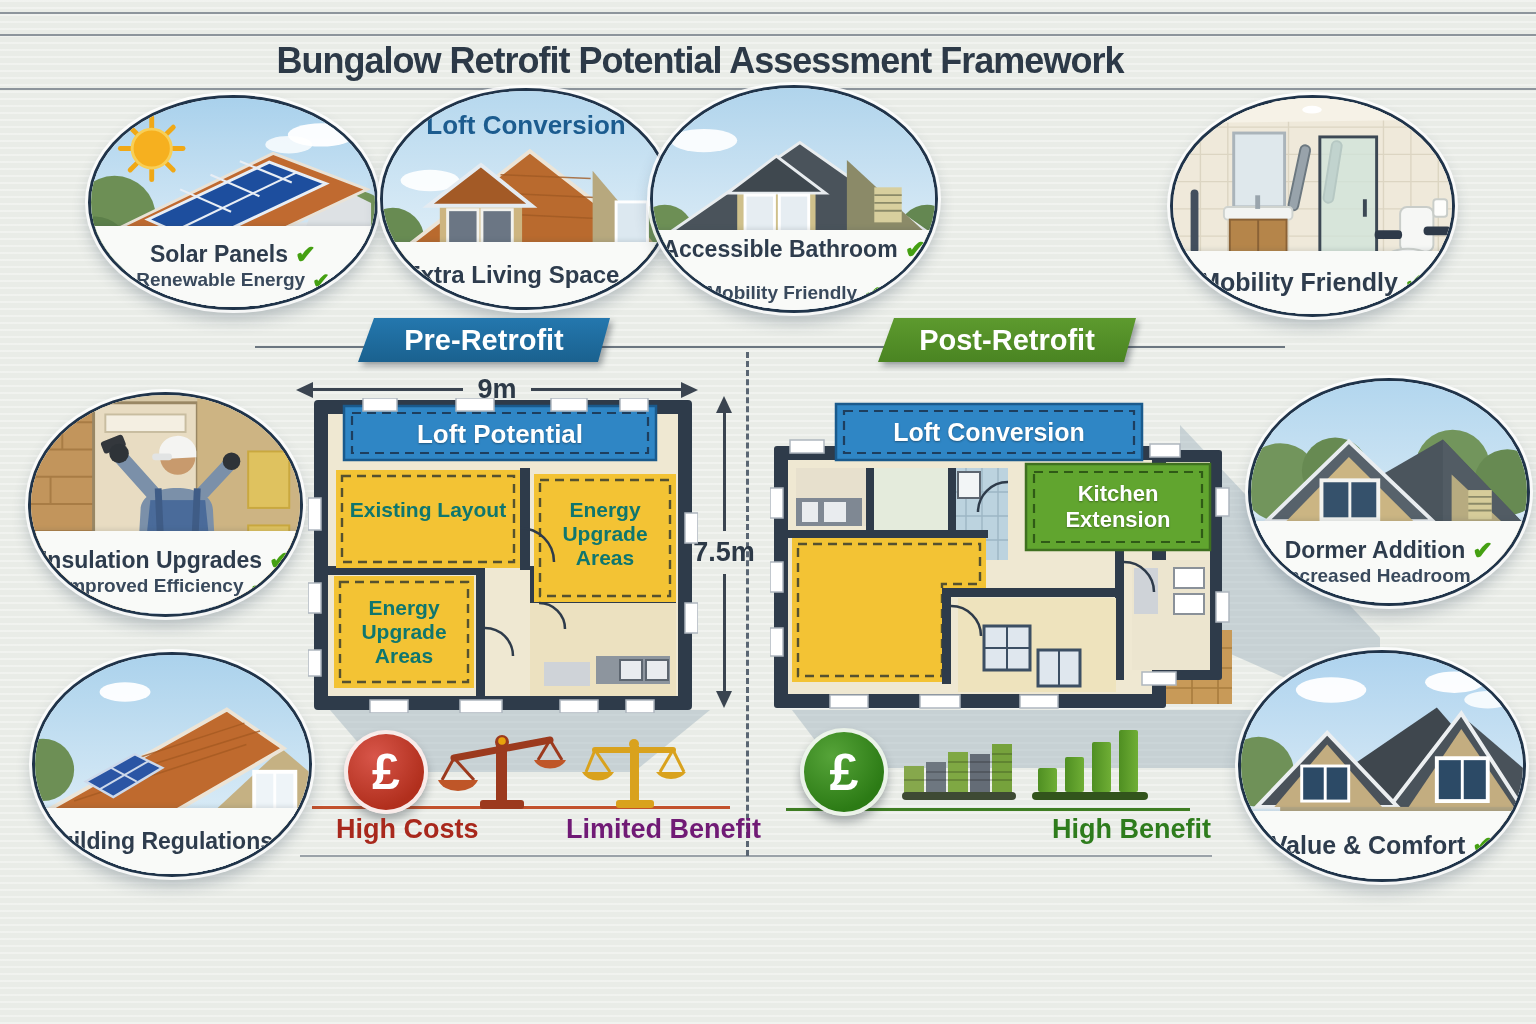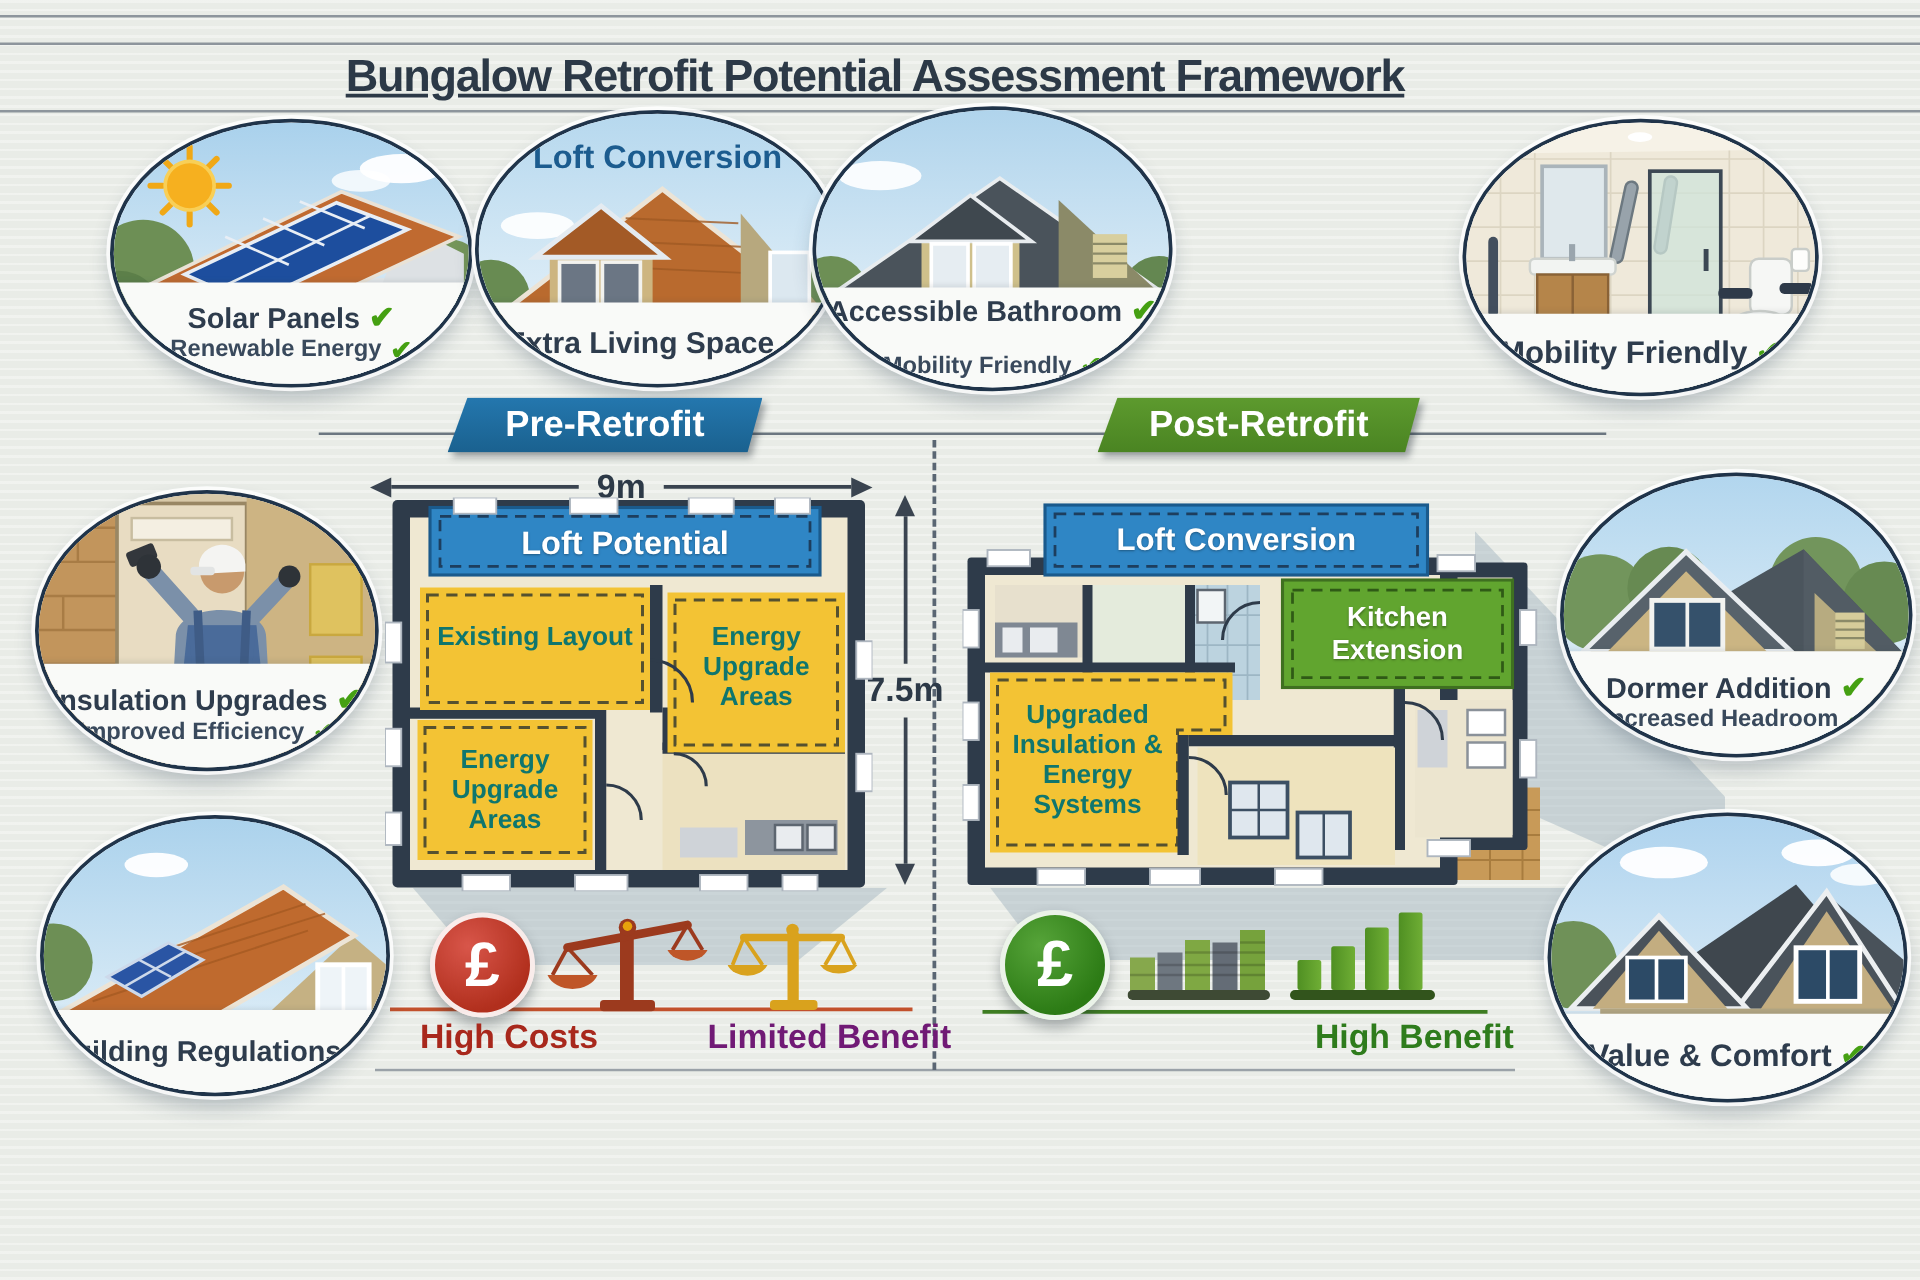--- a/index.html
+++ b/index.html
@@ -2,21 +2,21 @@
 <html><head>
 <meta charset="utf-8">
 <style>
   html,body{margin:0;padding:0;background:#dfe3de;}
   *{box-sizing:border-box;font-family:"Liberation Sans",sans-serif;}
   .page{position:relative;width:1536px;height:1024px;margin:0 auto;background:#e9ece7;overflow:hidden;}
   .page::before{content:'';position:absolute;inset:0;z-index:0;pointer-events:none;
     background:repeating-linear-gradient(0deg,rgba(255,255,255,.35) 0 2px,rgba(0,0,0,0) 2px 7px);}
   .hline{position:absolute;height:2px;background:#8d959c;z-index:1;}
   .page-title{position:absolute;left:270px;top:40px;width:860px;text-align:center;
-    font-size:36px;font-weight:bold;letter-spacing:-1px;color:#2c3947;z-index:2;text-decoration:underline;}
+    font-size:36px;font-weight:bold;letter-spacing:-1px;color:#2c3947;z-index:2;}
   
   .oval{position:absolute;border-radius:50%;border:3px solid #20344a;background:#fff;overflow:hidden;
     z-index:3;box-shadow:0 0 0 3px rgba(255,255,255,.85),0 9px 16px rgba(50,70,90,.30);}
   .oval .scene{position:absolute;inset:0;width:100%;height:100%;}
   .band{position:absolute;left:0;right:0;bottom:0;background:#f9faf8;display:flex;flex-direction:column;
     align-items:center;justify-content:center;gap:1px;box-shadow:0 -2px 4px rgba(60,70,80,.12);}
   .band .row{display:flex;align-items:center;gap:7px;white-space:nowrap;}
   .btitle{font-weight:bold;font-size:23px;color:#2e3c4d;}
   .bsub{font-weight:bold;font-size:19px;color:#39495c;}
   .check{color:#45a012;font-weight:bold;font-size:25px;line-height:1;}
@@ -543,21 +543,20 @@
         <rect x="446" y="96" width="13" height="28"></rect>
           <rect x="446" y="200" width="13" height="30"></rect>
         <rect x="60" y="303" width="38" height="13"></rect>
           <rect x="150" y="303" width="40" height="13"></rect>
           <rect x="250" y="303" width="38" height="13"></rect>
         <rect x="372" y="280" width="34" height="13"></rect>
       </g>
     </svg>
     <div class="plan-label" style="left:66px;top:14px;width:306px;height:52px;font-size:25px;">Loft Conversion</div>
     <div class="plan-label" style="left:276px;top:78px;width:144px;height:74px;font-size:22px;line-height:1.2;">Kitchen Extension</div>
-    <div class="plan-label dark" style="left:22px;top:168px;width:156px;font-size:21px;">Upgraded Insulation &amp; Energy Systems</div>
   </div>
 
   <div class="pound red" style="left:344px;top:730px;width:84px;height:84px;font-size:50px;">
       <span>£</span>
     </div>
 
   <svg class="icon-svg" style="left:436px;top:724px;" width="132" height="86" viewBox="0 0 132 86">
     <rect x="44" y="76" width="44" height="9" rx="3" fill="#9c3a1e"></rect>
     <rect x="60" y="20" width="11" height="58" fill="#9c3a1e"></rect>
     <line x1="18" y1="34" x2="114" y2="16" stroke="#9c3a1e" stroke-width="7" stroke-linecap="round"></line>

